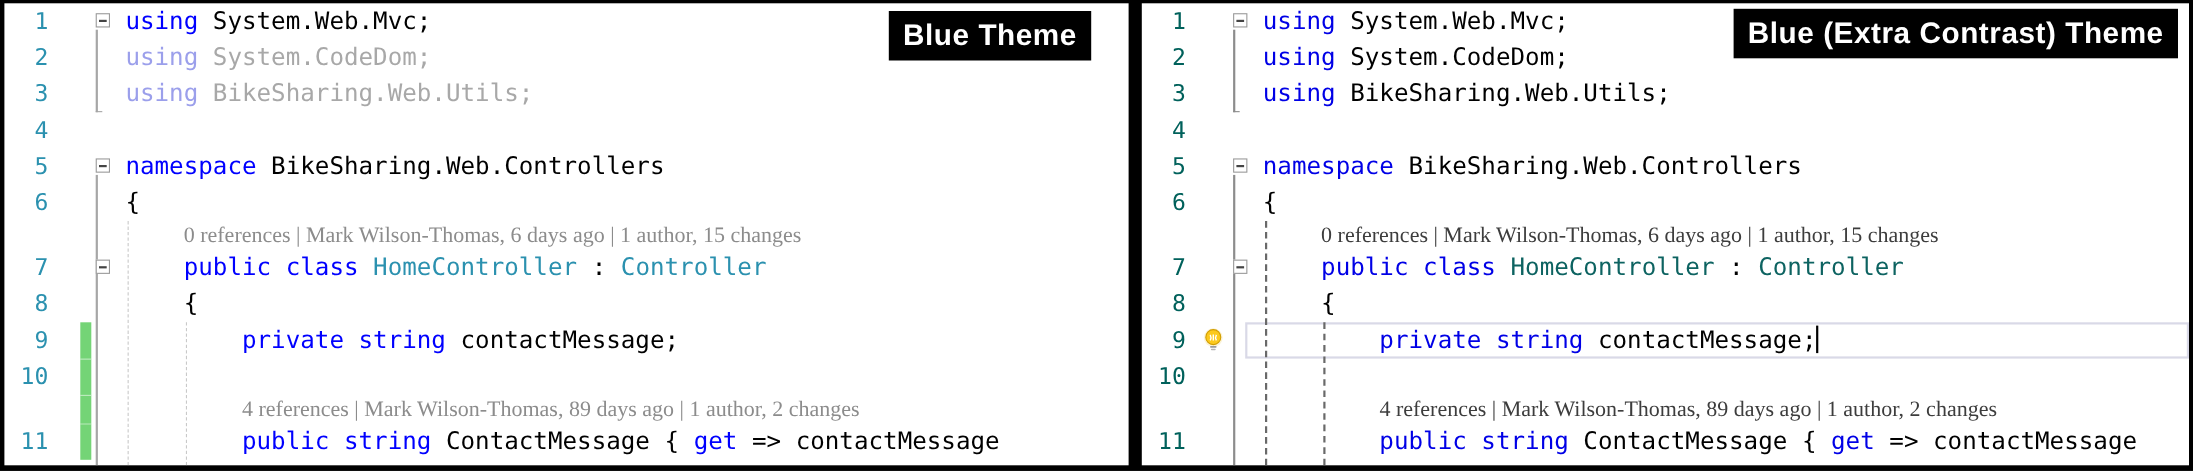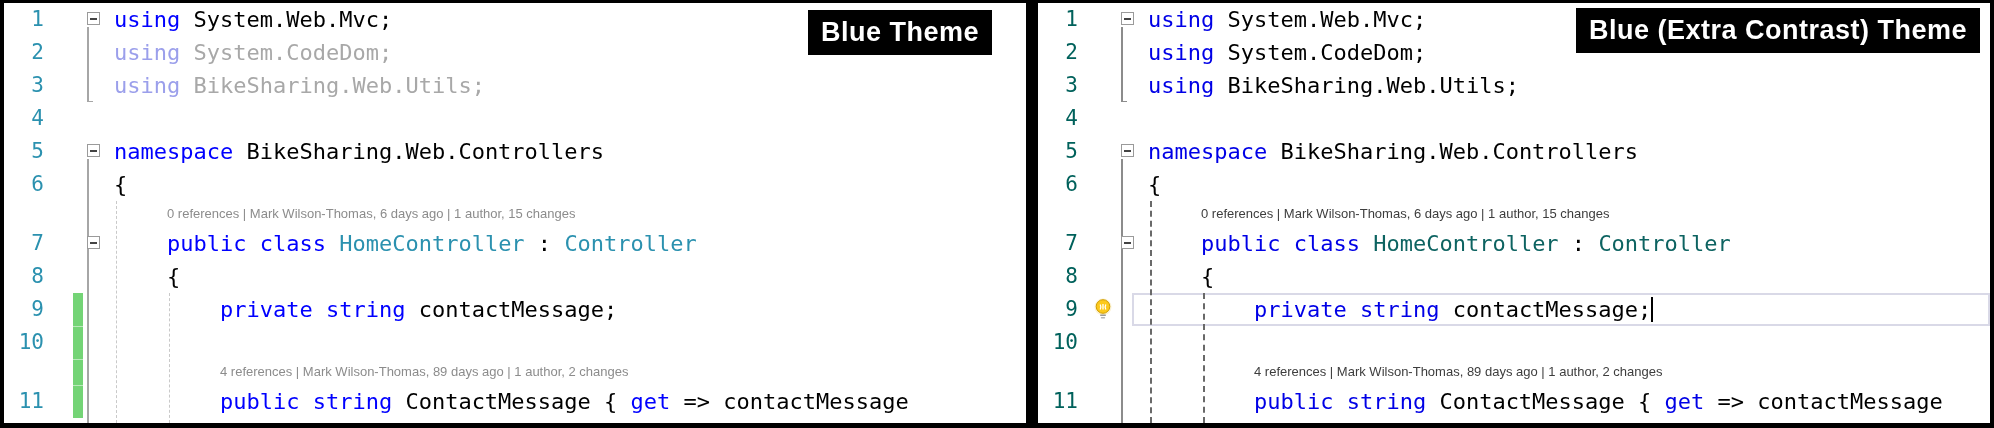--- a/index.html
+++ b/index.html
@@ -8,21 +8,21 @@
   .panel{position:absolute;top:3px;height:420px;background:#fff;overflow:hidden;}
   #panel-left{left:4px;width:1022px;}
   #panel-right{left:1038px;width:952px;}
   .row{position:relative;display:flex;align-items:stretch;}
   .row.code{height:33px;line-height:33px;}
   .row.lens{height:26px;line-height:26px;}
   .c-num{flex:0 0 40px;text-align:right;padding-right:6px;font-size:21px;user-select:none;}
   .c-track{flex:0 0 34px;position:relative;}
   .c-out{flex:0 0 22px;position:relative;}
   .c-code{flex:1 1 auto;white-space:pre;font-size:22px;padding-left:8px;overflow:hidden;position:relative;z-index:2;}
-  .c-lens{flex:1 1 auto;font-family:Liberation Sans, sans-serif;font-size:13px;white-space:pre;overflow:hidden;z-index:2;}
+  .c-lens{flex:1 1 auto;font-family:Liberation Serif, serif;font-size:20px;white-space:pre;overflow:hidden;z-index:2;}
   .lens-ind-1{padding-left:61px;}
   .lens-ind-2{padding-left:114px;}
   .fold-box{position:absolute;top:9px;left:3px;width:13px;height:13px;background:#fff;
             border:1px solid #9a9a9a;box-sizing:border-box;z-index:3;}
   .fold-box::after{content:"";position:absolute;left:2px;right:2px;top:5px;height:1.6px;background:#444;}
   .vline{position:absolute;width:1.5px;z-index:1;}
   .vfoot{position:absolute;height:1.5px;width:6px;z-index:1;}
   .guide{position:absolute;width:0;z-index:1;}
   .change-bar{position:absolute;left:23px;top:0;bottom:0;width:10px;}
   .seam{box-shadow:inset 0 1px 0 rgba(255,255,255,.5);}

